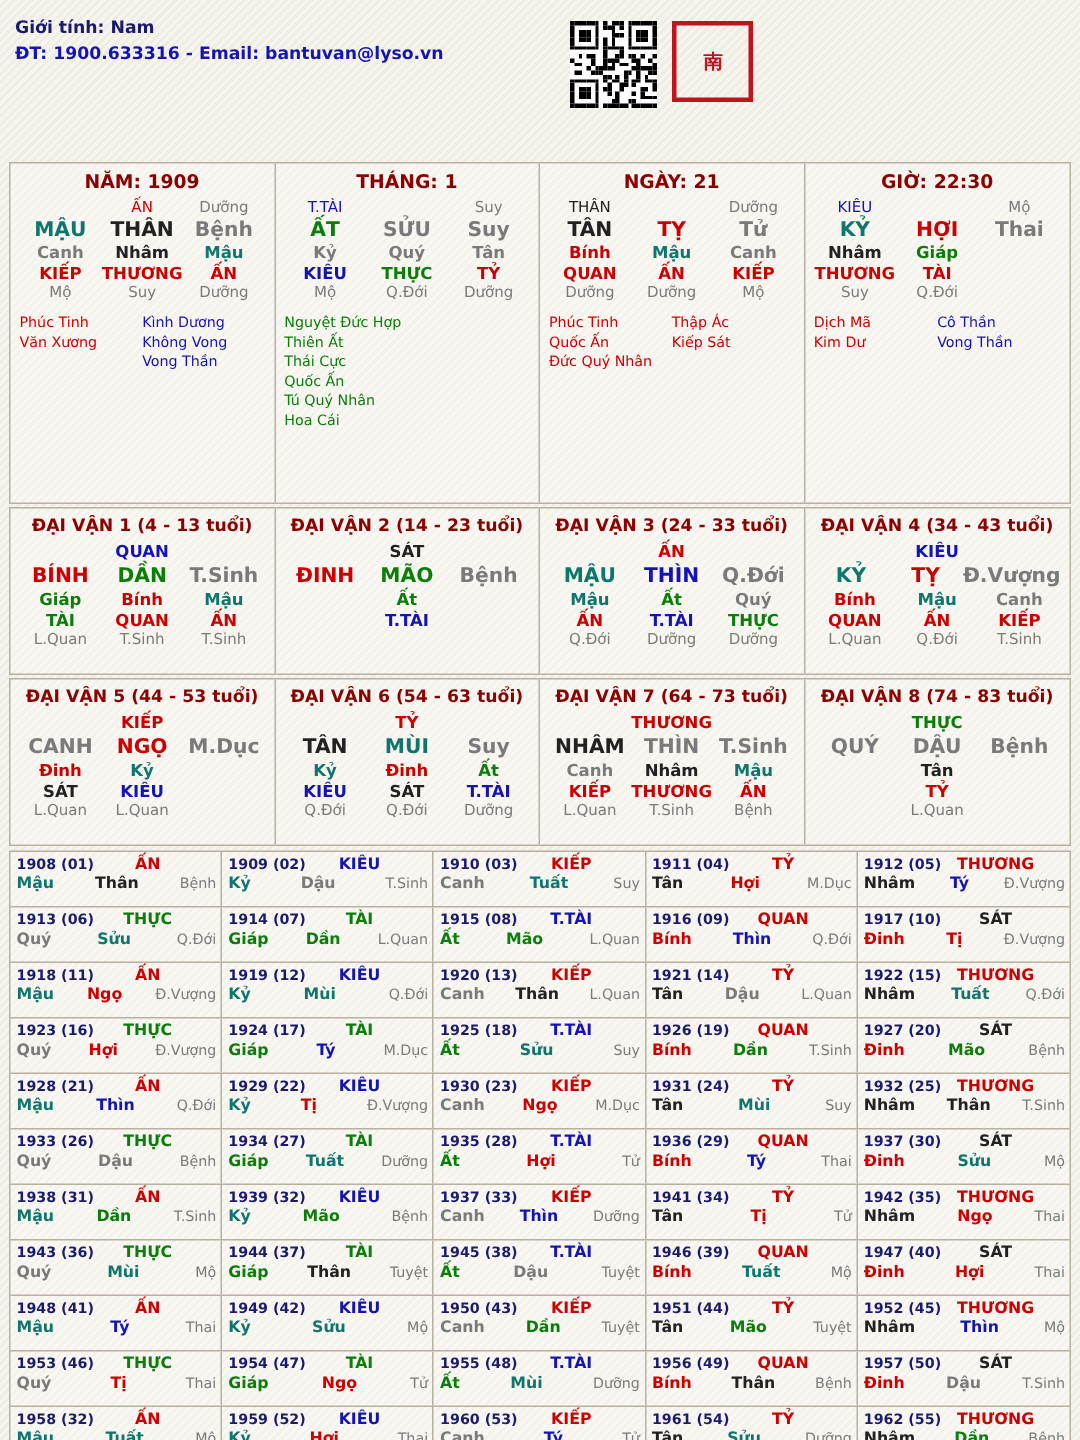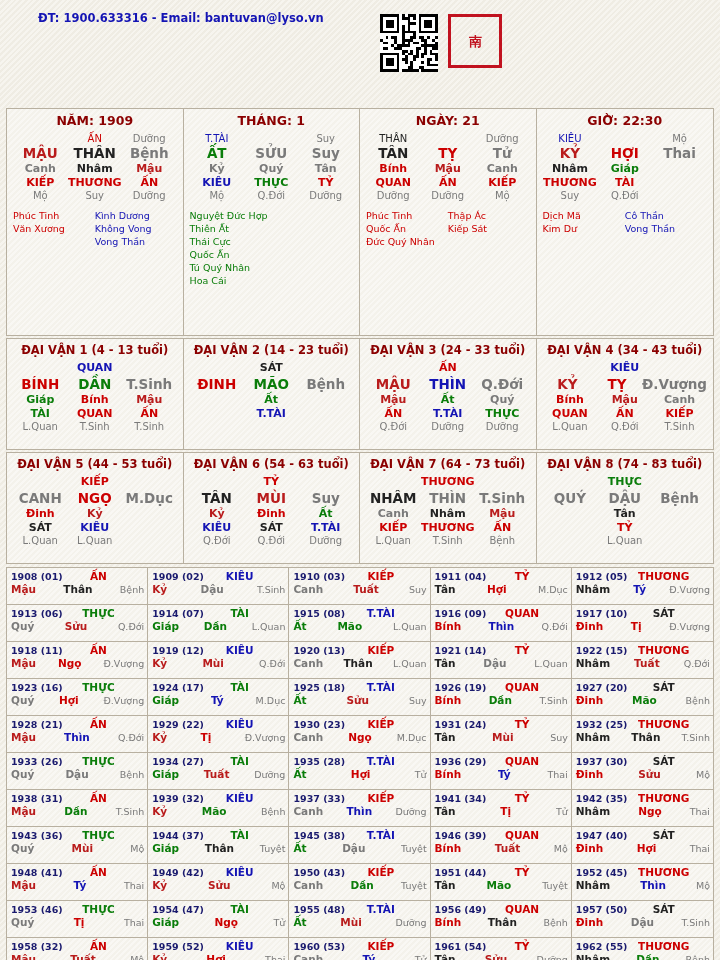--- a/index.html
+++ b/index.html
@@ -17,21 +17,21 @@
       #f2efe6;
   }
   .page { position: relative; width: 720px; height: 960px; padding: 6px 6px 0 6px; }
 
   
   .header { display: flex; height: 100px; align-items: flex-start; }
   .hdr-left { width: 360px; padding: 4px 0 0 4px; }
   .hdr-line { font-size: 11.5px; font-weight: bold; line-height: 17px; white-space: nowrap; }
   .c-dark { color: #1a1a6e; }
   .c-red { color: #cc0000; }
-  .c-blue { color: #1414b4; margin-left: 28px; }
+  .c-blue { color: #1414b4; }
   .hdr-qr { width: 58px; height: 58px; margin: 8px 10px 0 14px; position: relative; }
   .qrbox { width: 58px; height: 58px; background: #fff; position: relative; }
   .qr-cell { position: absolute; background: #000; }
   .hdr-logo { display: flex; align-items: center; margin-top: 8px; }
   .seal {
     width: 54px; height: 54px; border: 3px solid #c1121f; color: #c1121f;
     display: flex; align-items: center; justify-content: center;
     font-family: "DejaVu Serif", serif; font-size: 13px; font-weight: bold;
     line-height: 1.0; text-align: center; letter-spacing: -1px;
   }
@@ -58,21 +58,21 @@
   .notes { margin-top: 8px; }
   .note-row { display: flex; font-size: 9.5px; line-height: 13px; }
   .note-row > span { flex: 1; white-space: nowrap; }
 
   
   .k-green { color: #0a7d0a; }
   .k-red { color: #cc0000; }
   .k-blue { color: #1414b4; }
   .k-gray { color: #7a7a7a; }
   .k-dark { color: #222; }
-  .k-brown { color: #b91c1c; }
+  .k-brown { color: #0f766e; }
 
   
   .daivan-block { margin-top: 2px; }
   .dv { width: 178.5px; padding: 4px 6px 4px 6px; height: 110px; }
   .dv-title { text-align: center; font-size: 11.5px; font-weight: bold; color: #8b0000; margin-bottom: 3px; }
   .dv-sub { text-align: center; font-size: 11px; font-weight: bold; margin: 1px 0 1px 0; }
 
   
   .years { margin-top: 3px; }
   .yrow { display: flex; border-bottom: 1px solid #b8b0a0; }
@@ -86,20 +86,24 @@
   .ybot > span { white-space: nowrap; }
   .yb1 { font-weight: bold; font-size: 10.5px; }
 </style>
 </head>
 <body>
 
 <div class="page">
 
   <div class="header">
     <div class="hdr-left">
+      <div class="hdr-line c-dark">
+        <span>Giới tính:</span>
+        <span>Nam</span>
+      </div>
       <div class="hdr-line c-blue">ĐT: 1900.633316 - Email: bantuvan@lyso.vn</div>
     </div>
     <div class="hdr-qr">
       <div class="qrbox" id="qrbox">
           <div class="qr-cell" style="left: 22.0952px; top: 0px; width: 2.7619px; height: 2.7619px;"></div>
           <div class="qr-cell" style="left: 27.619px; top: 0px; width: 2.7619px; height: 2.7619px;"></div>
           <div class="qr-cell" style="left: 30.381px; top: 0px; width: 2.7619px; height: 2.7619px;"></div>
           <div class="qr-cell" style="left: 33.1429px; top: 0px; width: 2.7619px; height: 2.7619px;"></div>
           <div class="qr-cell" style="left: 22.0952px; top: 2.7619px; width: 2.7619px; height: 2.7619px;"></div>
           <div class="qr-cell" style="left: 24.8571px; top: 2.7619px; width: 2.7619px; height: 2.7619px;"></div>

